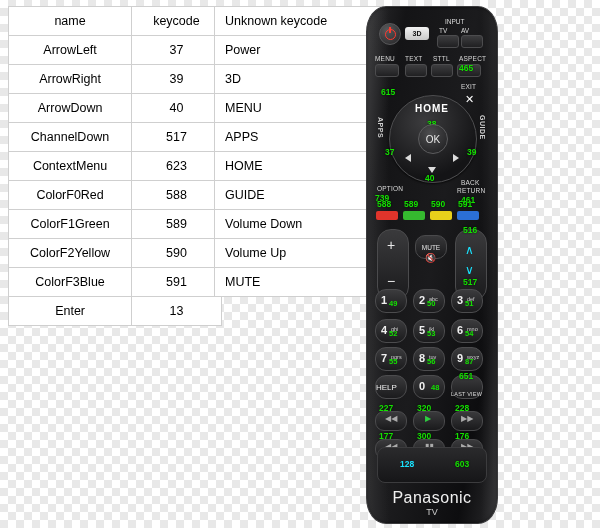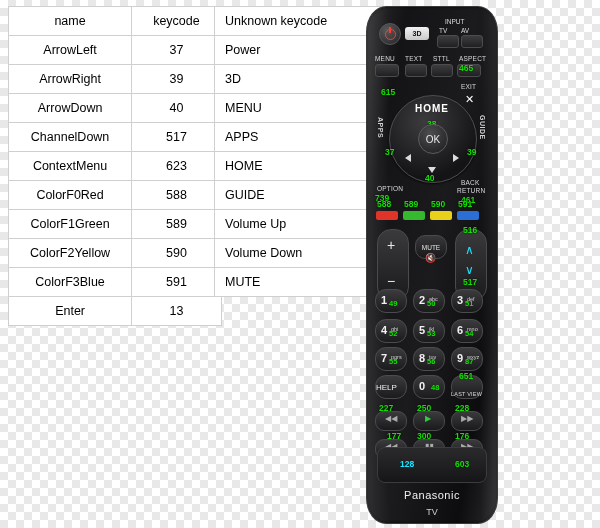--- a/index.html
+++ b/index.html
@@ -164,21 +164,21 @@
     background:linear-gradient(180deg,#3a3a3c,#1a1a1c);border:1px solid #4a4a4c;}
   .glyph{position:absolute;color:#e6e6e6;font-size:8px;}
 
   .bottompanel{
     position:absolute;left:10px;top:440px;width:108px;height:34px;border-radius:8px;
     background:linear-gradient(180deg,#2a2a2c,#161618);
     border:1px solid #3c3c3e;
   }
   .brand{
     position:absolute;left:0;right:0;top:482px;text-align:center;
-    color:#f0f0f0;font-size:11px;letter-spacing:.5px;
+    color:#f0f0f0;font-size:16px;letter-spacing:.5px;
   }
   .tvmark{
     position:absolute;left:0;right:0;top:500px;text-align:center;
     color:#cccccc;font-size:9px;
   }
 </style>
 </head>
 <body>
 
 <div class="checker"></div>
@@ -250,24 +250,24 @@
       <tr>
           <td>APPS</td>
         </tr>
       <tr>
           <td>HOME</td>
         </tr>
       <tr>
           <td>GUIDE</td>
         </tr>
       <tr>
+          <td>Volume Down</td>
+        </tr>
+      <tr>
           <td>Volume Up</td>
-        </tr>
-      <tr>
-          <td>Volume Down</td>
         </tr>
       <tr>
           <td>MUTE</td>
         </tr>
     </tbody>
   </table>
 
   <div class="remote">
     <div class="sheen"></div>
     <div class="sheen2"></div>
@@ -401,30 +401,30 @@
     <div class="key" style="left:46px;top:368px;">
       <span class="big">0</span>
     </div>
     <div class="numsm" style="left:64px;top:376px;">48</div>
 
     <div class="key" style="left:84px;top:368px;"></div>
     <div class="num" style="left:92px;top:364px;">651</div>
     <div class="lbl" style="left:84px;top:384px;font-size:5.5px;">LAST VIEW</div>
 
     <div class="num" style="left:12px;top:396px;">227</div>
-    <div class="num" style="left:50px;top:396px;">250</div>
+    <div class="num" style="left:50px;top:396px;">320</div>
     <div class="num" style="left:88px;top:396px;">228</div>
     <div class="trow" style="left:8px;top:404px;"></div>
     <div class="trow" style="left:46px;top:404px;"></div>
     <div class="trow" style="left:84px;top:404px;"></div>
     <div class="glyph" style="left:18px;top:407px;color:#aaa;">◀◀</div>
     <div class="glyph" style="left:58px;top:407px;color:#2ecc40;">▶</div>
     <div class="glyph" style="left:94px;top:407px;color:#aaa;">▶▶</div>
 
-    <div class="num" style="left:12px;top:424px;margin-left:8px;">177</div>
+    <div class="num" style="left:12px;top:424px;">177</div>
     <div class="num" style="left:50px;top:424px;">300</div>
     <div class="num" style="left:88px;top:424px;">176</div>
     <div class="trow" style="left:8px;top:432px;"></div>
     <div class="trow" style="left:46px;top:432px;"></div>
     <div class="trow" style="left:84px;top:432px;"></div>
     <div class="glyph" style="left:18px;top:435px;color:#aaa;">◀◀</div>
     <div class="glyph" style="left:58px;top:435px;color:#aaa;">▮▮</div>
     <div class="glyph" style="left:94px;top:435px;color:#aaa;">▶▶</div>
 
     <div class="bottompanel"></div>

